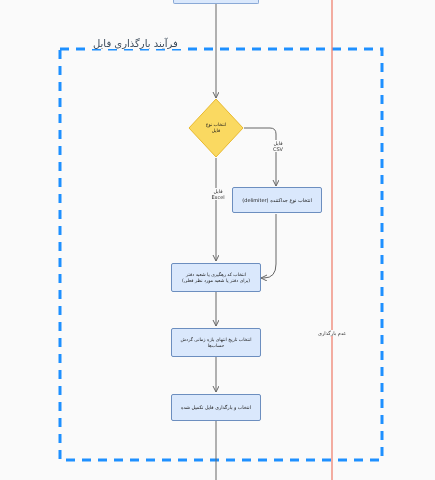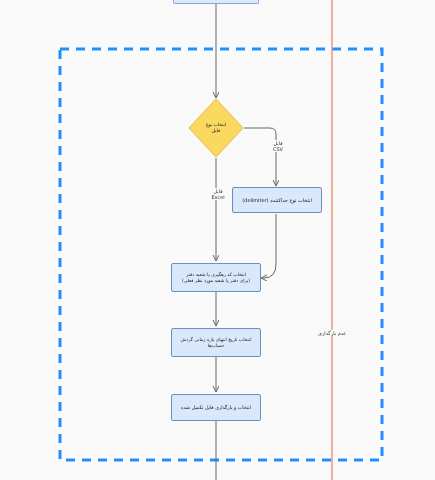--- a/index.html
+++ b/index.html
@@ -94,20 +94,21 @@
 
     <path d="M276,214 L276,264 Q276,278 264,278 L261,278" fill="none" stroke="#666666" stroke-width="1" marker-end="url(#arrow)"></path>
 
     <line x1="216" y1="292" x2="216" y2="326" stroke="#666666" stroke-width="1" marker-end="url(#arrow)"></line>
 
     <line x1="216" y1="357" x2="216" y2="392" stroke="#666666" stroke-width="1" marker-end="url(#arrow)"></line>
 
     <line x1="216" y1="421" x2="216" y2="480" stroke="#666666" stroke-width="1"></line>
   </svg>
 
+  <div class="container-label" style="left:88px;top:38px;font-size:10px;">فرآیند بارگذاری فایل</div>
 
   <div class="node top-partial" style="left:173px;top:-14px;width:86px;height:18px;"></div>
 
   <div class="diamond-wrap" style="left:188px;top:98px;width:56px;height:60px;">
     <svg viewBox="0 0 56 60" width="56" height="60">
       <polygon points="28,1 55,30 28,59 1,30" fill="#fad961" stroke="#e8b92e" stroke-width="1"></polygon>
     </svg>
     <div class="diamond-label" style="font-size:4.6px;">
       <span>انتخاب نوع</span>
       <span>فایل</span>

